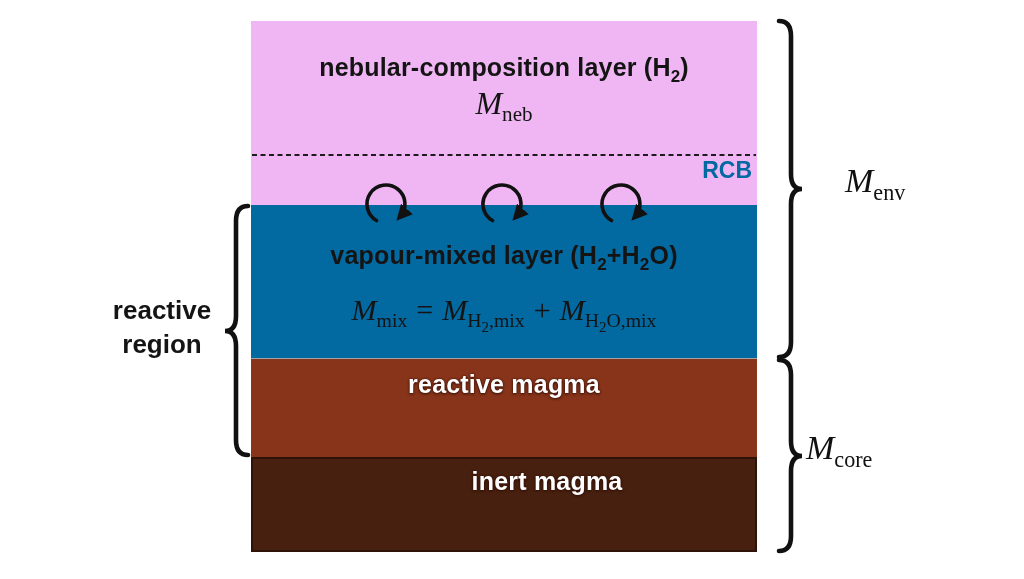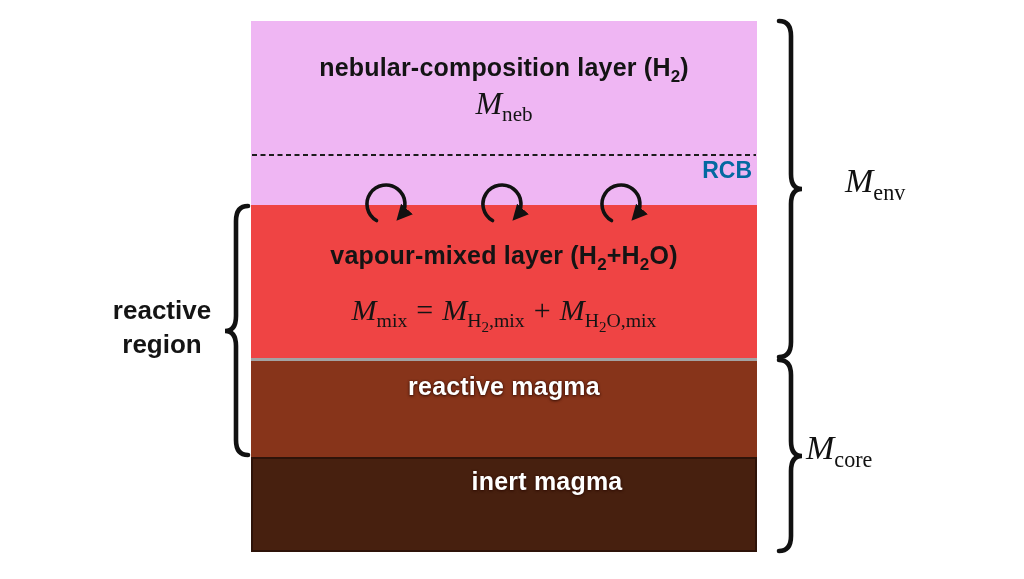--- a/index.html
+++ b/index.html
@@ -3,21 +3,21 @@
 <meta charset="utf-8">
 <style>
   html,body { margin:0; padding:0; background:#ffffff; }
   .stage {
     position:relative; width:1024px; height:579px; background:#ffffff;
     font-family:"Liberation Sans","DejaVu Sans",sans-serif; overflow:hidden;
   }
   .layer { position:absolute; left:251px; width:506px; box-sizing:border-box; }
   .layer-nebular  { top:21px;  height:184px; }
   .layer-vapour   { top:205px; height:153px; }
-  .layer-reactive { top:358px; height:99px;  border-top:3px solid #a3a3a3; }
+  .layer-reactive { top:358px; height:99px;  border-top:1px solid #a3a3a3; }
   .layer-inert    { top:457px; height:95px;  border:2px solid #2e1309; }
 
   .layer-title {
     position:absolute; left:0; width:100%; text-align:center;
     font-weight:bold; font-size:25px; color:#141414; letter-spacing:0.2px;
   }
   .layer-title sub { font-size:68%; font-weight:bold; }
   .light { color:#ffffff; text-shadow:0 1px 3px rgba(45,10,4,.85), 0 0 2px rgba(45,10,4,.7); }
 
   .math {
@@ -58,21 +58,21 @@
 <body>
 
 <div class="stage">
 
   <div class="layer layer-nebular" style="background-color: rgb(239, 182, 243);">
     <div class="layer-title" style="top:32px;"><span>nebular-composition layer (H</span><sub>2</sub><span>)</span></div>
     <div class="math mass-neb"><i>M</i><sub>neb</sub></div>
     <div class="rcb">RCB</div>
   </div>
 
-  <div class="layer layer-vapour" style="background-color: #ef4444;">
+  <div class="layer layer-vapour" style="background-color: #0369a1;">
     <div class="layer-title" style="top:36px;"><span>vapour-mixed layer (H</span><sub>2</sub><span>+H</span><sub>2</sub><span>O)</span></div>
     <div class="math eq-mix">
       <span class="term"><i>M</i><sub>mix</sub></span><span class="op">=</span><span class="term"><i>M</i><sub><span>H</span><sub>2</sub><span>,mix</span></sub></span><span class="op">+</span><span class="term"><i>M</i><sub><span>H</span><sub>2</sub><span>O,mix</span></sub></span>
     </div>
   </div>
 
   <div class="layer layer-reactive" style="background-color: rgb(135, 52, 26);">
     <div class="layer-title light" style="top:11px;">reactive magma</div>
   </div>
 

